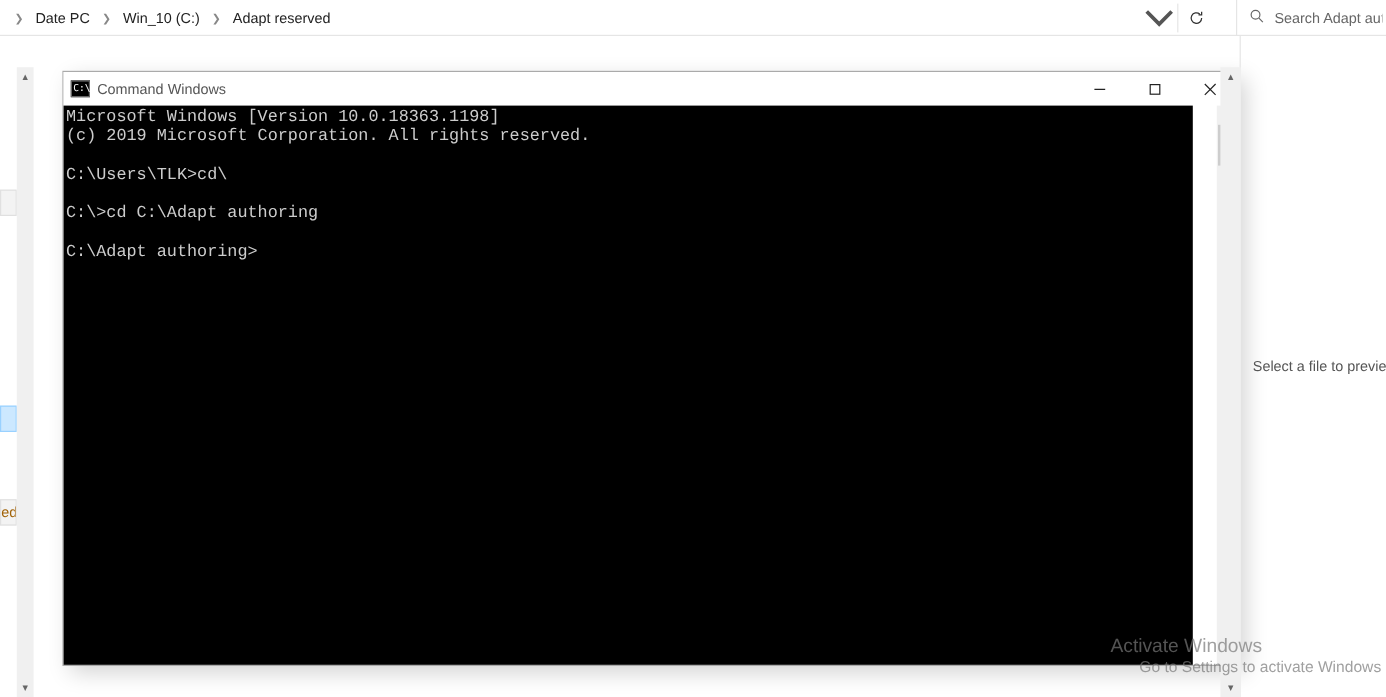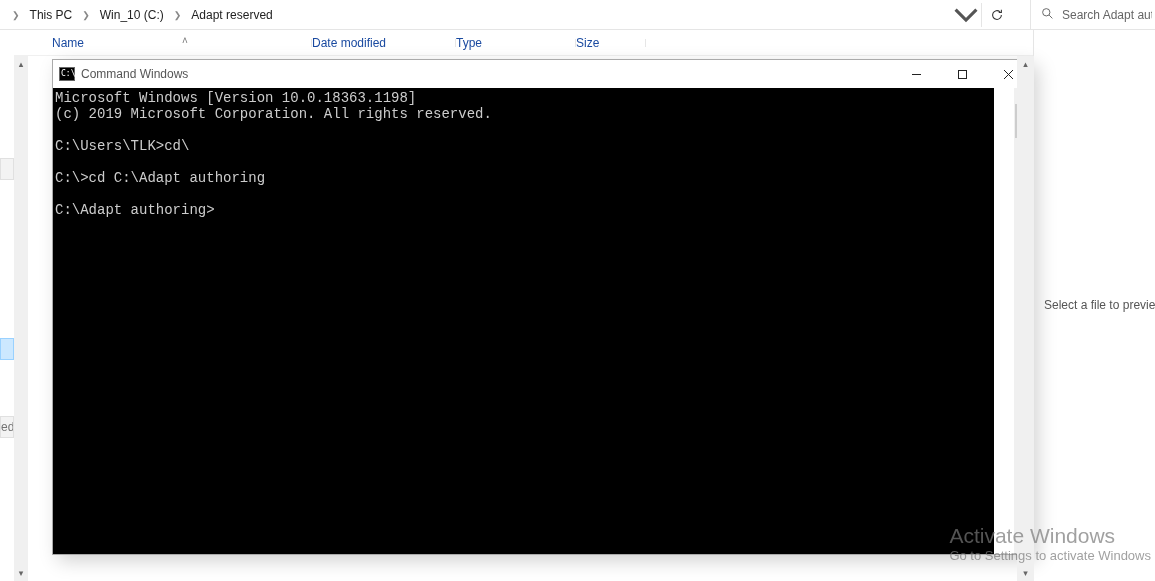--- a/index.html
+++ b/index.html
@@ -106,21 +106,21 @@
       bottom: 0;
       background: #fff;
       border-right: 1px solid #f0f0f0;
     }
     .tree-slice {
       position:absolute;
       right:0;
       height: 22px;
       background:#eef;
       border:1px solid #cfd8ff;
-      color:#737373;
+      color:#a16207;
       font-size:12px;
       line-height:20px;
       padding-right:2px;
       text-align:right;
       overflow:hidden;
     }
     .tree-slice.a { top:128px; width:14px; background:#f3f3f3; border-color:#e0e0e0; }
     .tree-slice.b { top:308px; width:14px; background:#cce8ff; border-color:#99d1ff; }
     .tree-slice.c { top:386px; width:14px; background:#f3f3f3; border-color:#e0e0e0; }
 
@@ -284,35 +284,36 @@
     
     .watermark {
       position: fixed;
       right: 4px;
       bottom: 18px;
       text-align: left;
       pointer-events: none;
       color: rgba(120,120,120,0.65);
     }
     .watermark .line1 {
-      font-size: 21px;
+      font-size: 16px;
       color: rgba(120,120,120,0.7);
     }
     .watermark .line2 {
       font-size: 13px;
       color: rgba(120,120,120,0.7);
+      margin-left: 24px;
     }
   </style>
 </head>
 <body>
 
 <div class="addrbar">
   <div class="breadcrumb">
     <span class="bc-sep">❯</span>
-    <span class="bc-item">This PC</span>
+    <span class="bc-item">Date PC</span>
     <span class="bc-sep">❯</span>
     <span class="bc-item">Win_10 (C:)</span>
     <span class="bc-sep">❯</span>
     <span class="bc-item">Adapt reserved</span>
   </div>
   <div class="addr-tail">
     <div class="addr-btn">
       <svg viewBox="0 0 10 6">
           <path d="M1 1 L5 5 L9 1" stroke="#555" stroke-width="1.2" fill="none"></path>
         </svg>
@@ -337,29 +338,20 @@
 
 <div class="main">
   <div class="left-tree">
     <div class="tree-frag"></div>
     <div class="tree-slice a"></div>
     <div class="tree-slice b"></div>
     <div class="tree-slice c">ed</div>
   </div>
 
   <div class="center">
-    <div class="colheaders">
-      <div class="col col-name">
-        <span>Name</span>
-        <span class="sort-caret">˄</span>
-      </div>
-      <div class="col col-date">Date modified</div>
-      <div class="col col-type">Type</div>
-      <div class="col col-size">Size</div>
-    </div>
 
     <div class="list-scroll">
       <div class="arrow">▴</div>
       <div class="thumb"></div>
       <div class="arrow">▾</div>
     </div>
 
     <div class="cmdwin">
       <div class="cmd-title">
         <div class="cmd-icon">C:\</div>

